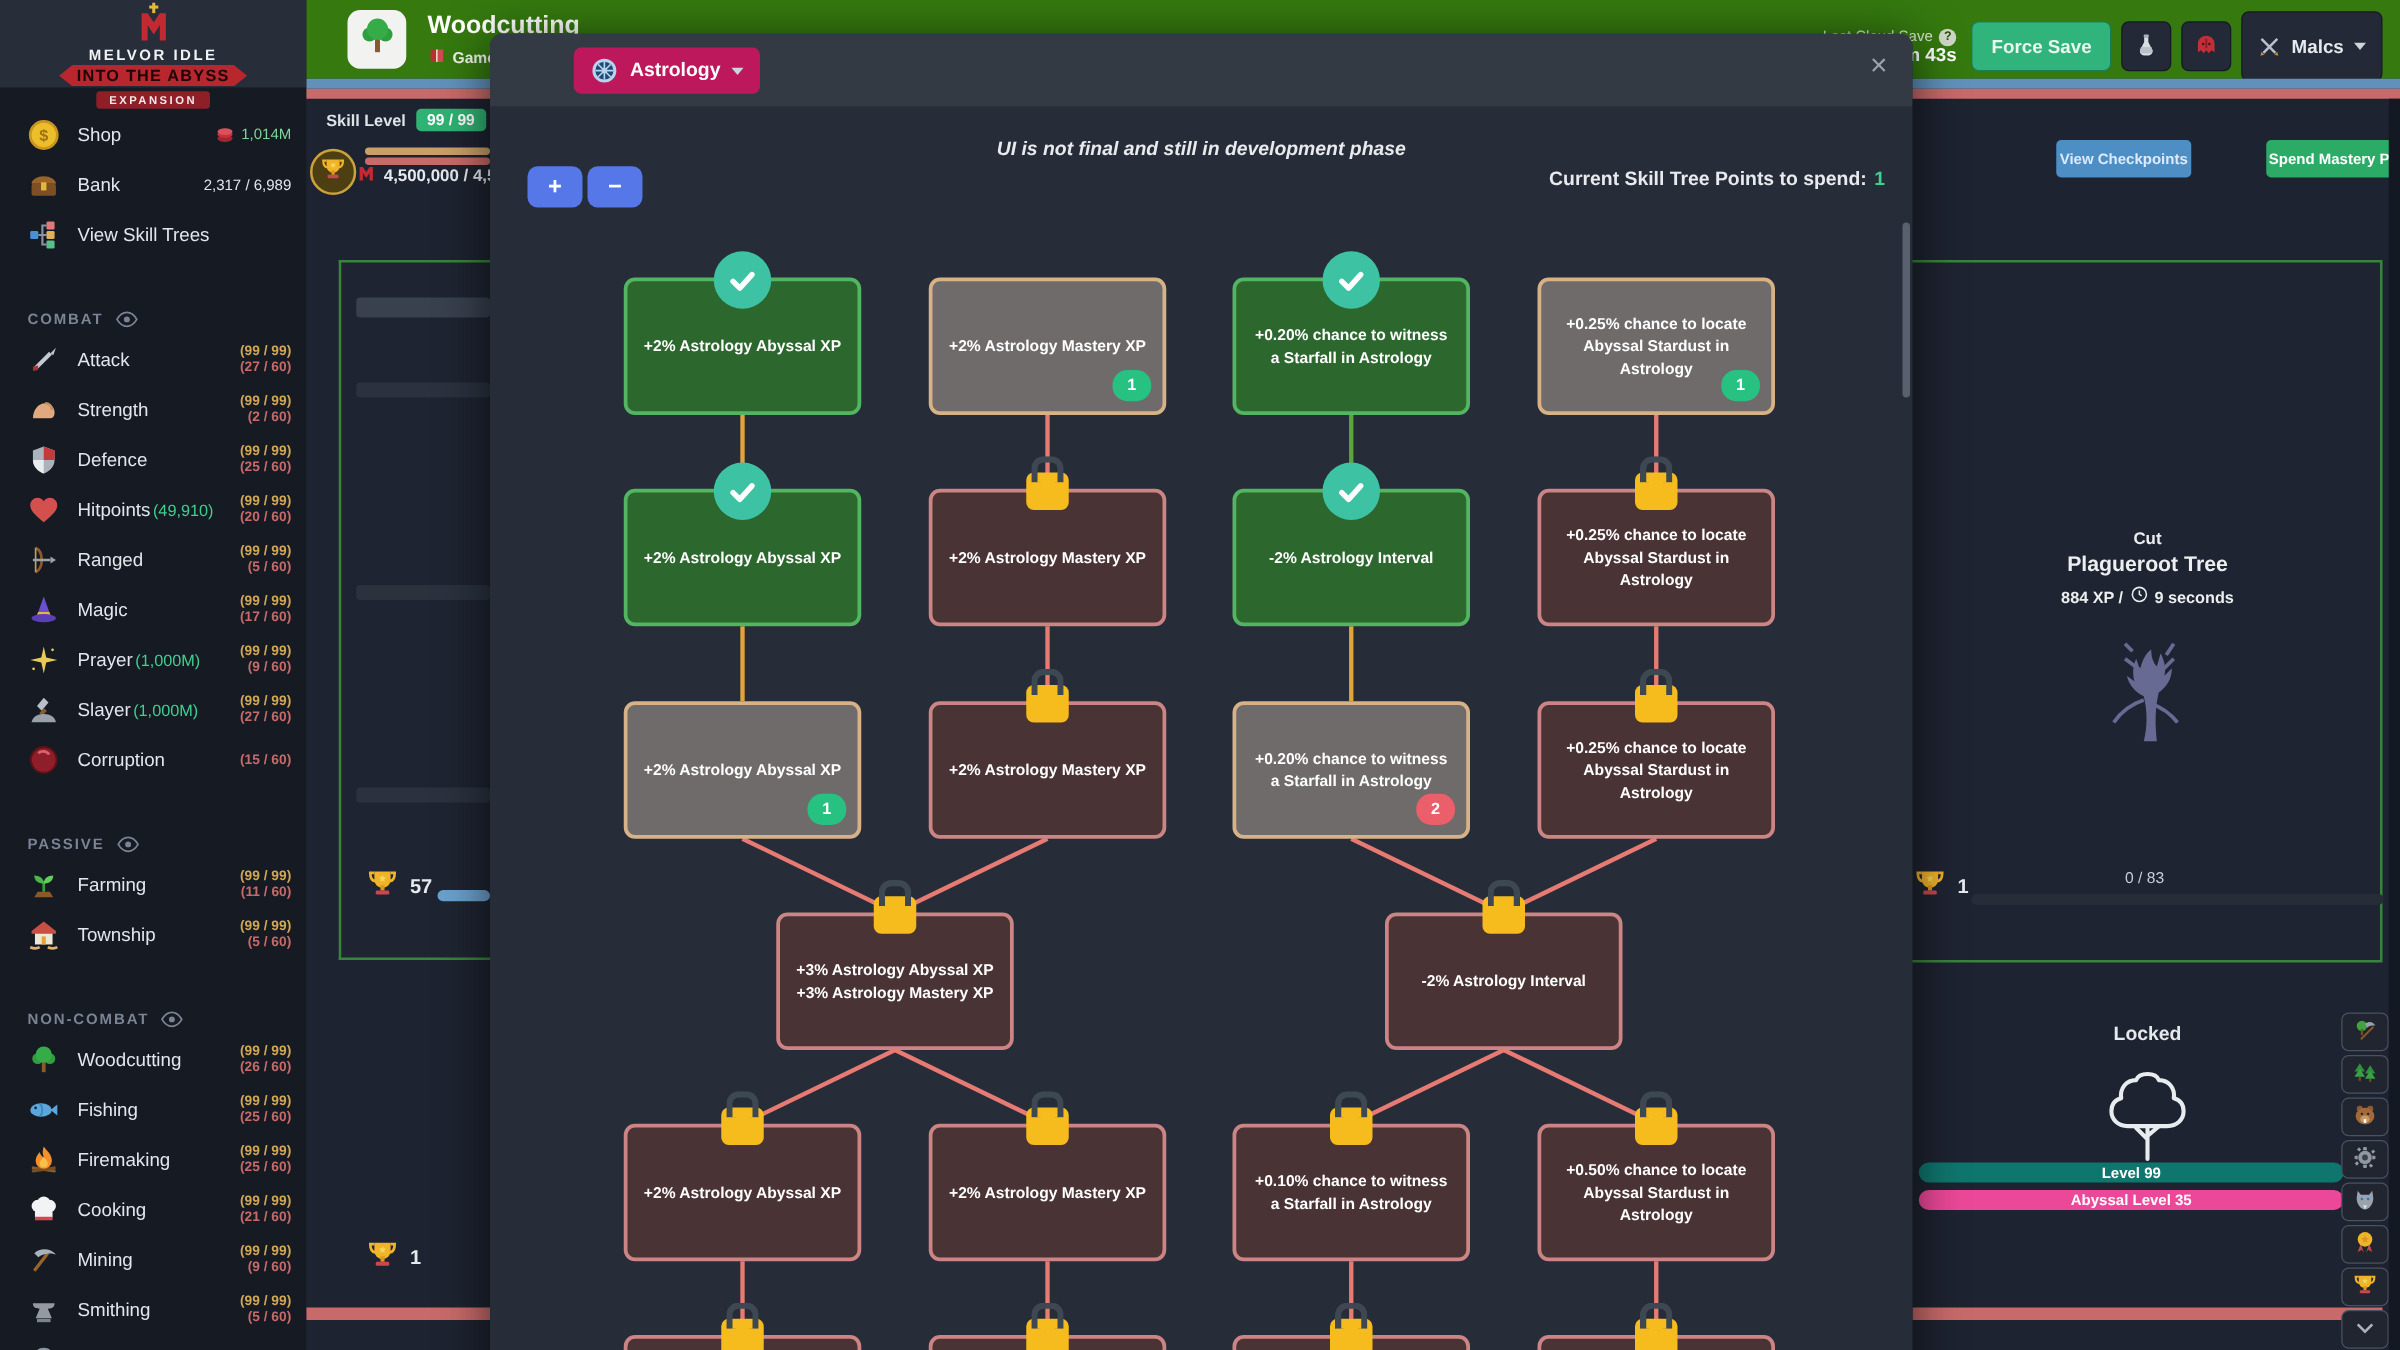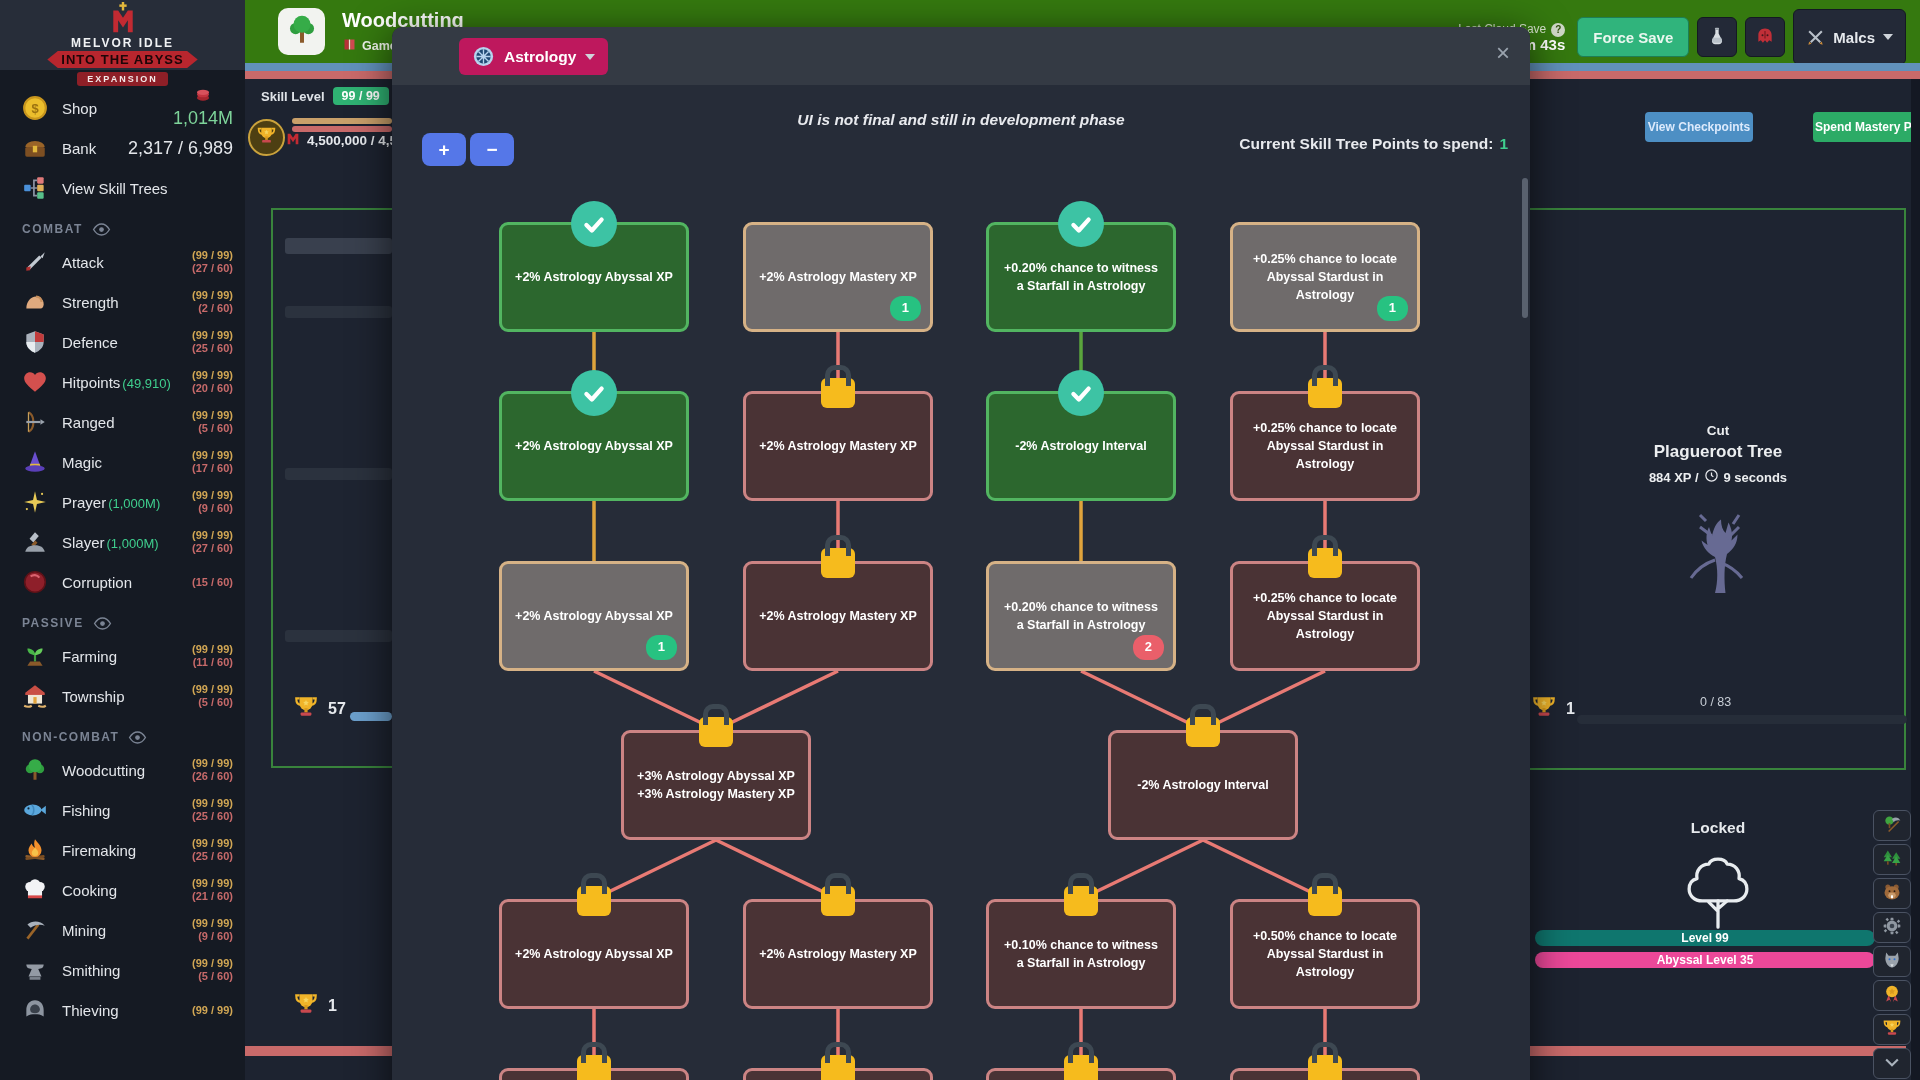--- a/index.html
+++ b/index.html
@@ -17,26 +17,26 @@
   .logo-ribbon { display:inline-block; background:#b8262e; color:#1d0608; font-weight:800;
     font-size:13px; letter-spacing:1px; padding:1px 14px; margin-top:1px;
     clip-path:polygon(0 50%,7% 0,93% 0,100% 50%,93% 100%,7% 100%); }
   .logo-badge { display:inline-block; background:#8e1f27; color:#f3e9e9; font-weight:bold;
     font-size:9px; letter-spacing:2px; padding:2px 10px; border-radius:3px; margin-top:2px; }
   .srow { display:flex; align-items:center; height:40px; padding:0 12px 0 22px; cursor:pointer; }
   .sicon { width:26px; height:26px; margin-right:14px; flex:0 0 auto; }
   .sicon svg { width:100%; height:100%; }
   .slabel { font-size:15px; color:#e3e6ea; white-space:nowrap; }
   .sextra { color:#3fcf8e; font-size:13px; margin-left:2px; }
-  .sval { margin-left:auto; font-size:18px; color:#e3e6ea; display:flex; align-items:center; gap:5px;flex-direction:column;}
+  .sval { margin-left:auto; font-size:12px; color:#e3e6ea; display:flex; align-items:flex-start; gap:5px;}
   .sval .cicon { width:16px; height:16px; } .sval .cicon svg{width:100%;height:100%;}
   .sval.green { color:#7ed49a; }
   .sstats { margin-left:auto; text-align:right; font-size:11px; line-height:13px; font-weight:bold;}
   .gold { color:#d2a754; } .redstat { color:#c76a6a; }
-  .side-sec-head { display:flex; align-items:center; gap:9px; margin-top:8px; height:26px;
+  .side-sec-head { display:flex; align-items:center; gap:9px; margin-top:34px; height:26px;
     padding:0 22px; color:#7b8494; font-size:12px; font-weight:bold; letter-spacing:1.5px; }
   .side-sec-head .eye { width:19px; height:19px; cursor:pointer; }
 
   
   .topbar { position:absolute; left:245px; right:0; top:0; height:63px; background:#35790f; }
   .skill-chip { position:absolute; left:33px; top:8px; width:47px; height:47px; background:#f2f3f0;
     border-radius:10px; display:flex; align-items:center; justify-content:center; }
   .skill-chip svg { width:34px; height:34px; }
   .tb-title { position:absolute; left:97px; top:9px; font-size:20px; font-weight:bold; color:#fff; }
   .tb-sub { position:absolute; left:97px; top:37px; display:flex; align-items:center; gap:5px;

